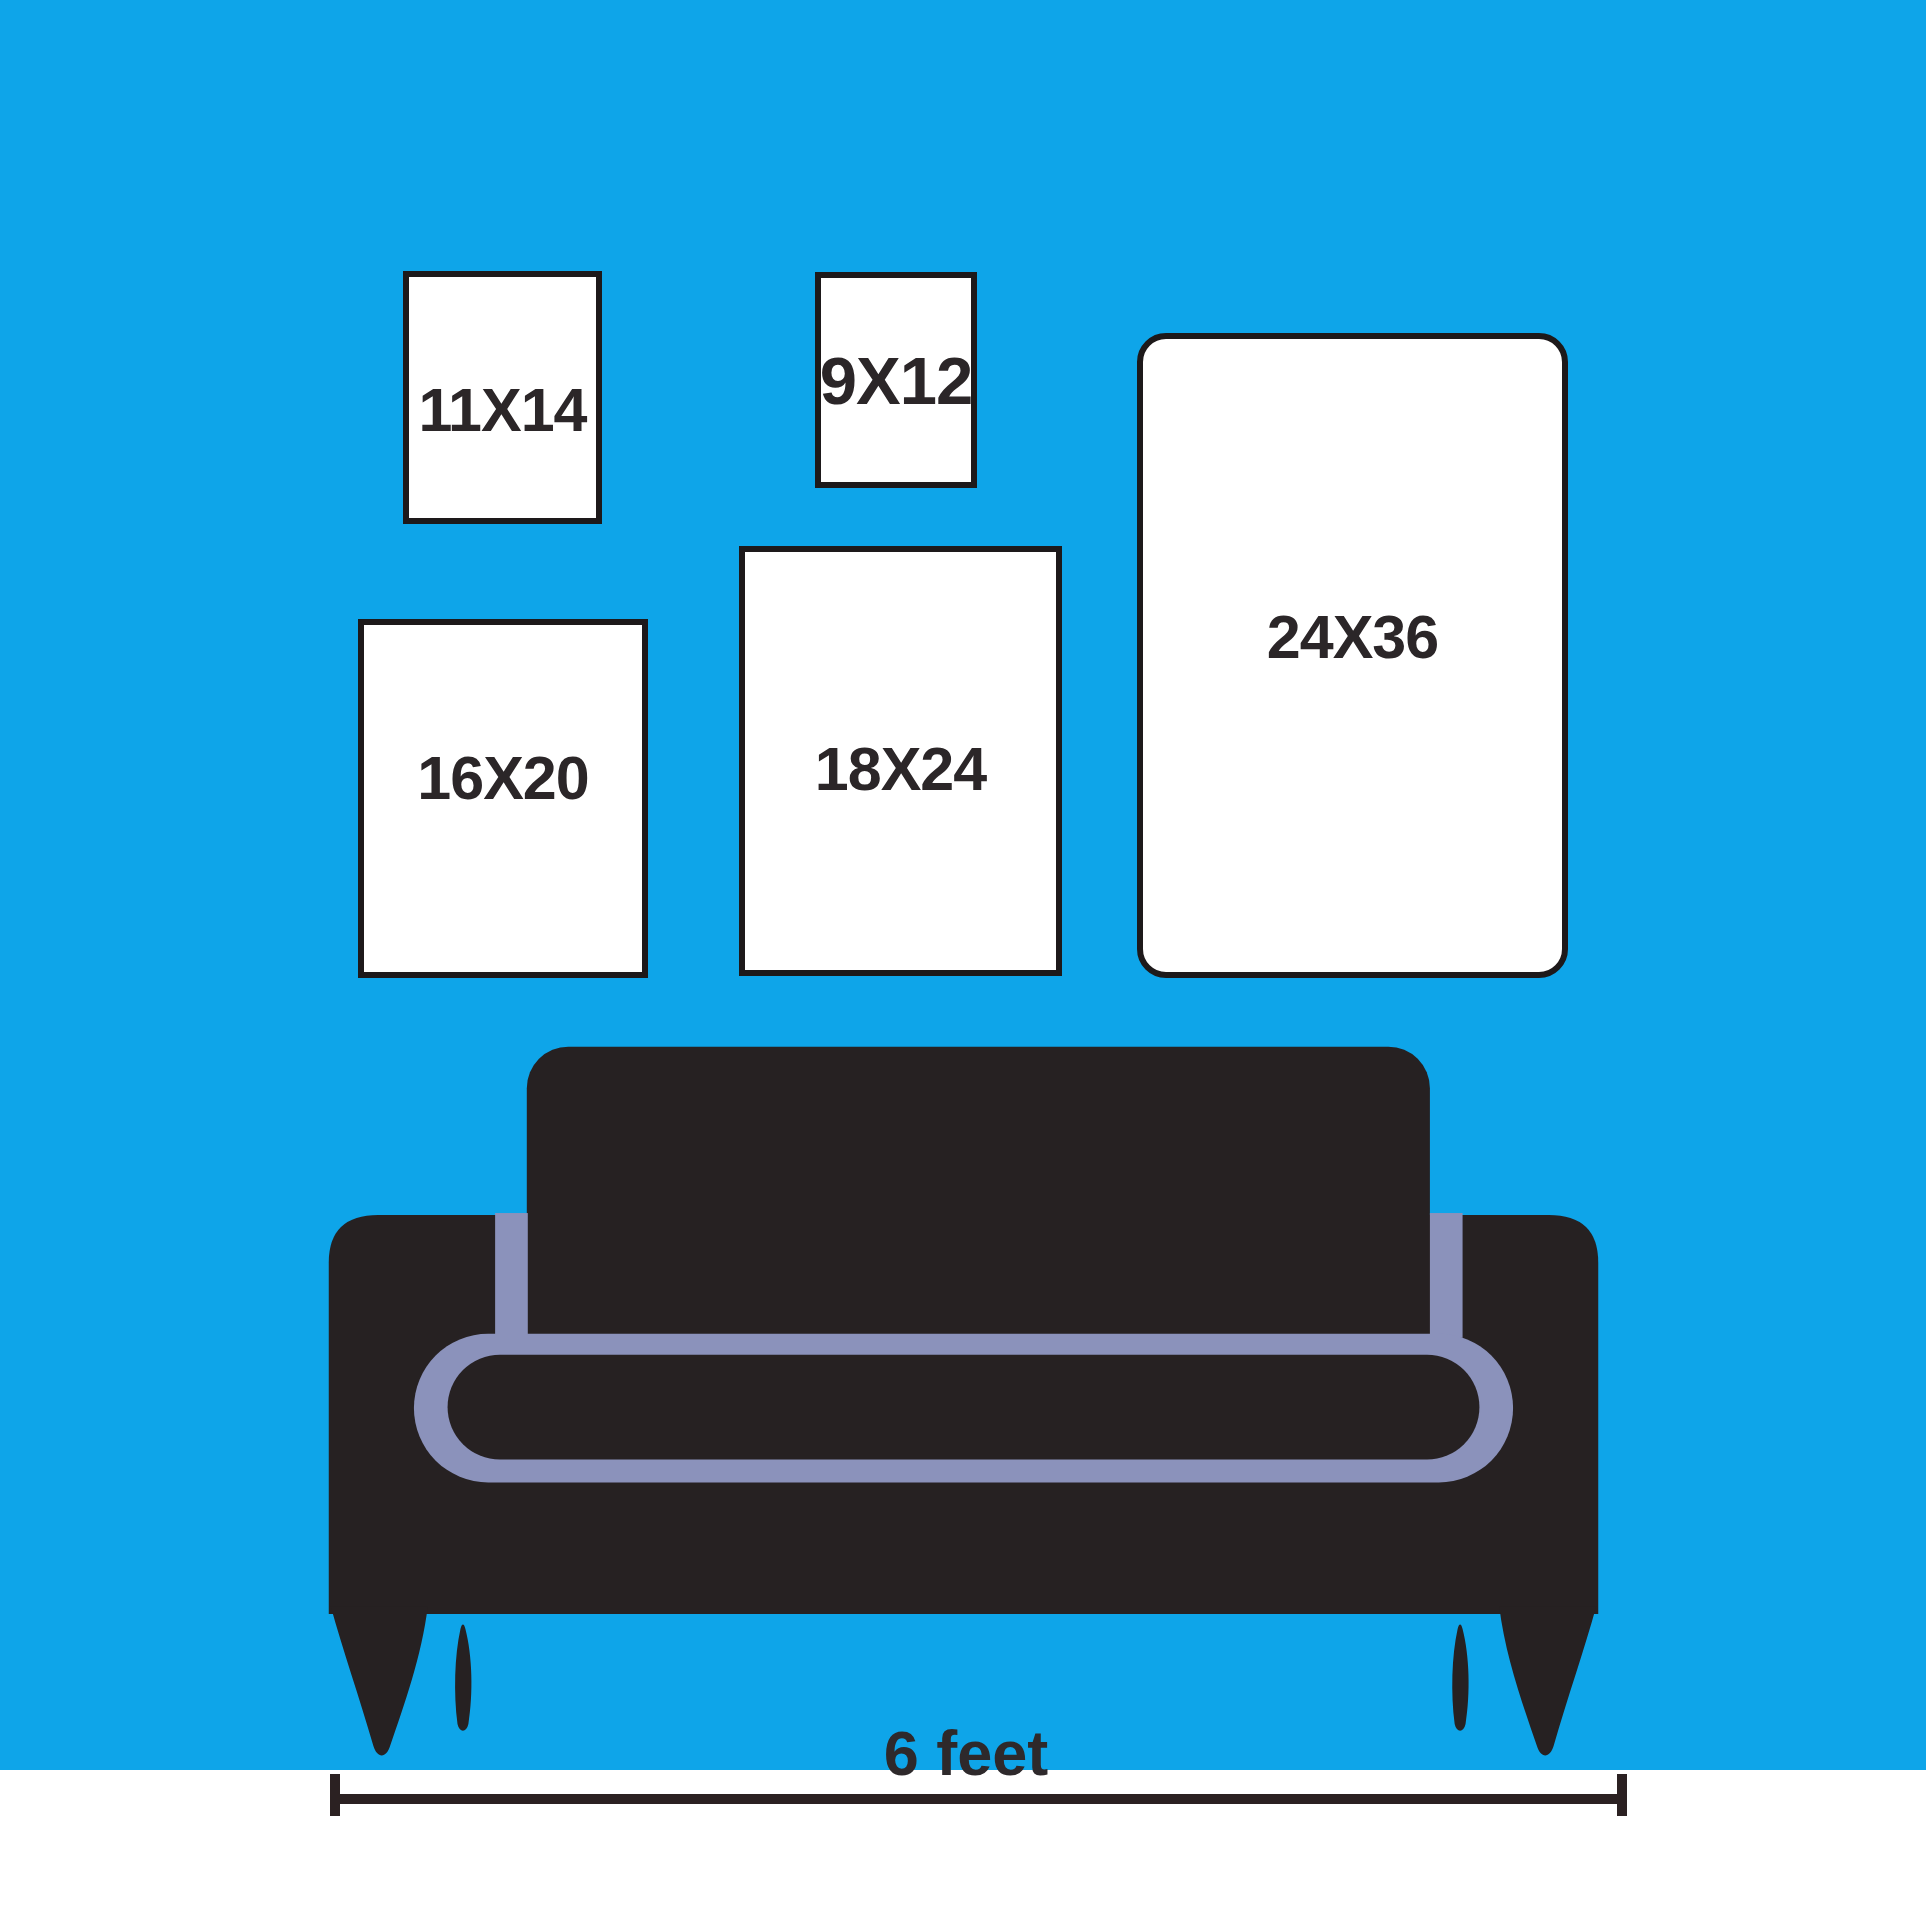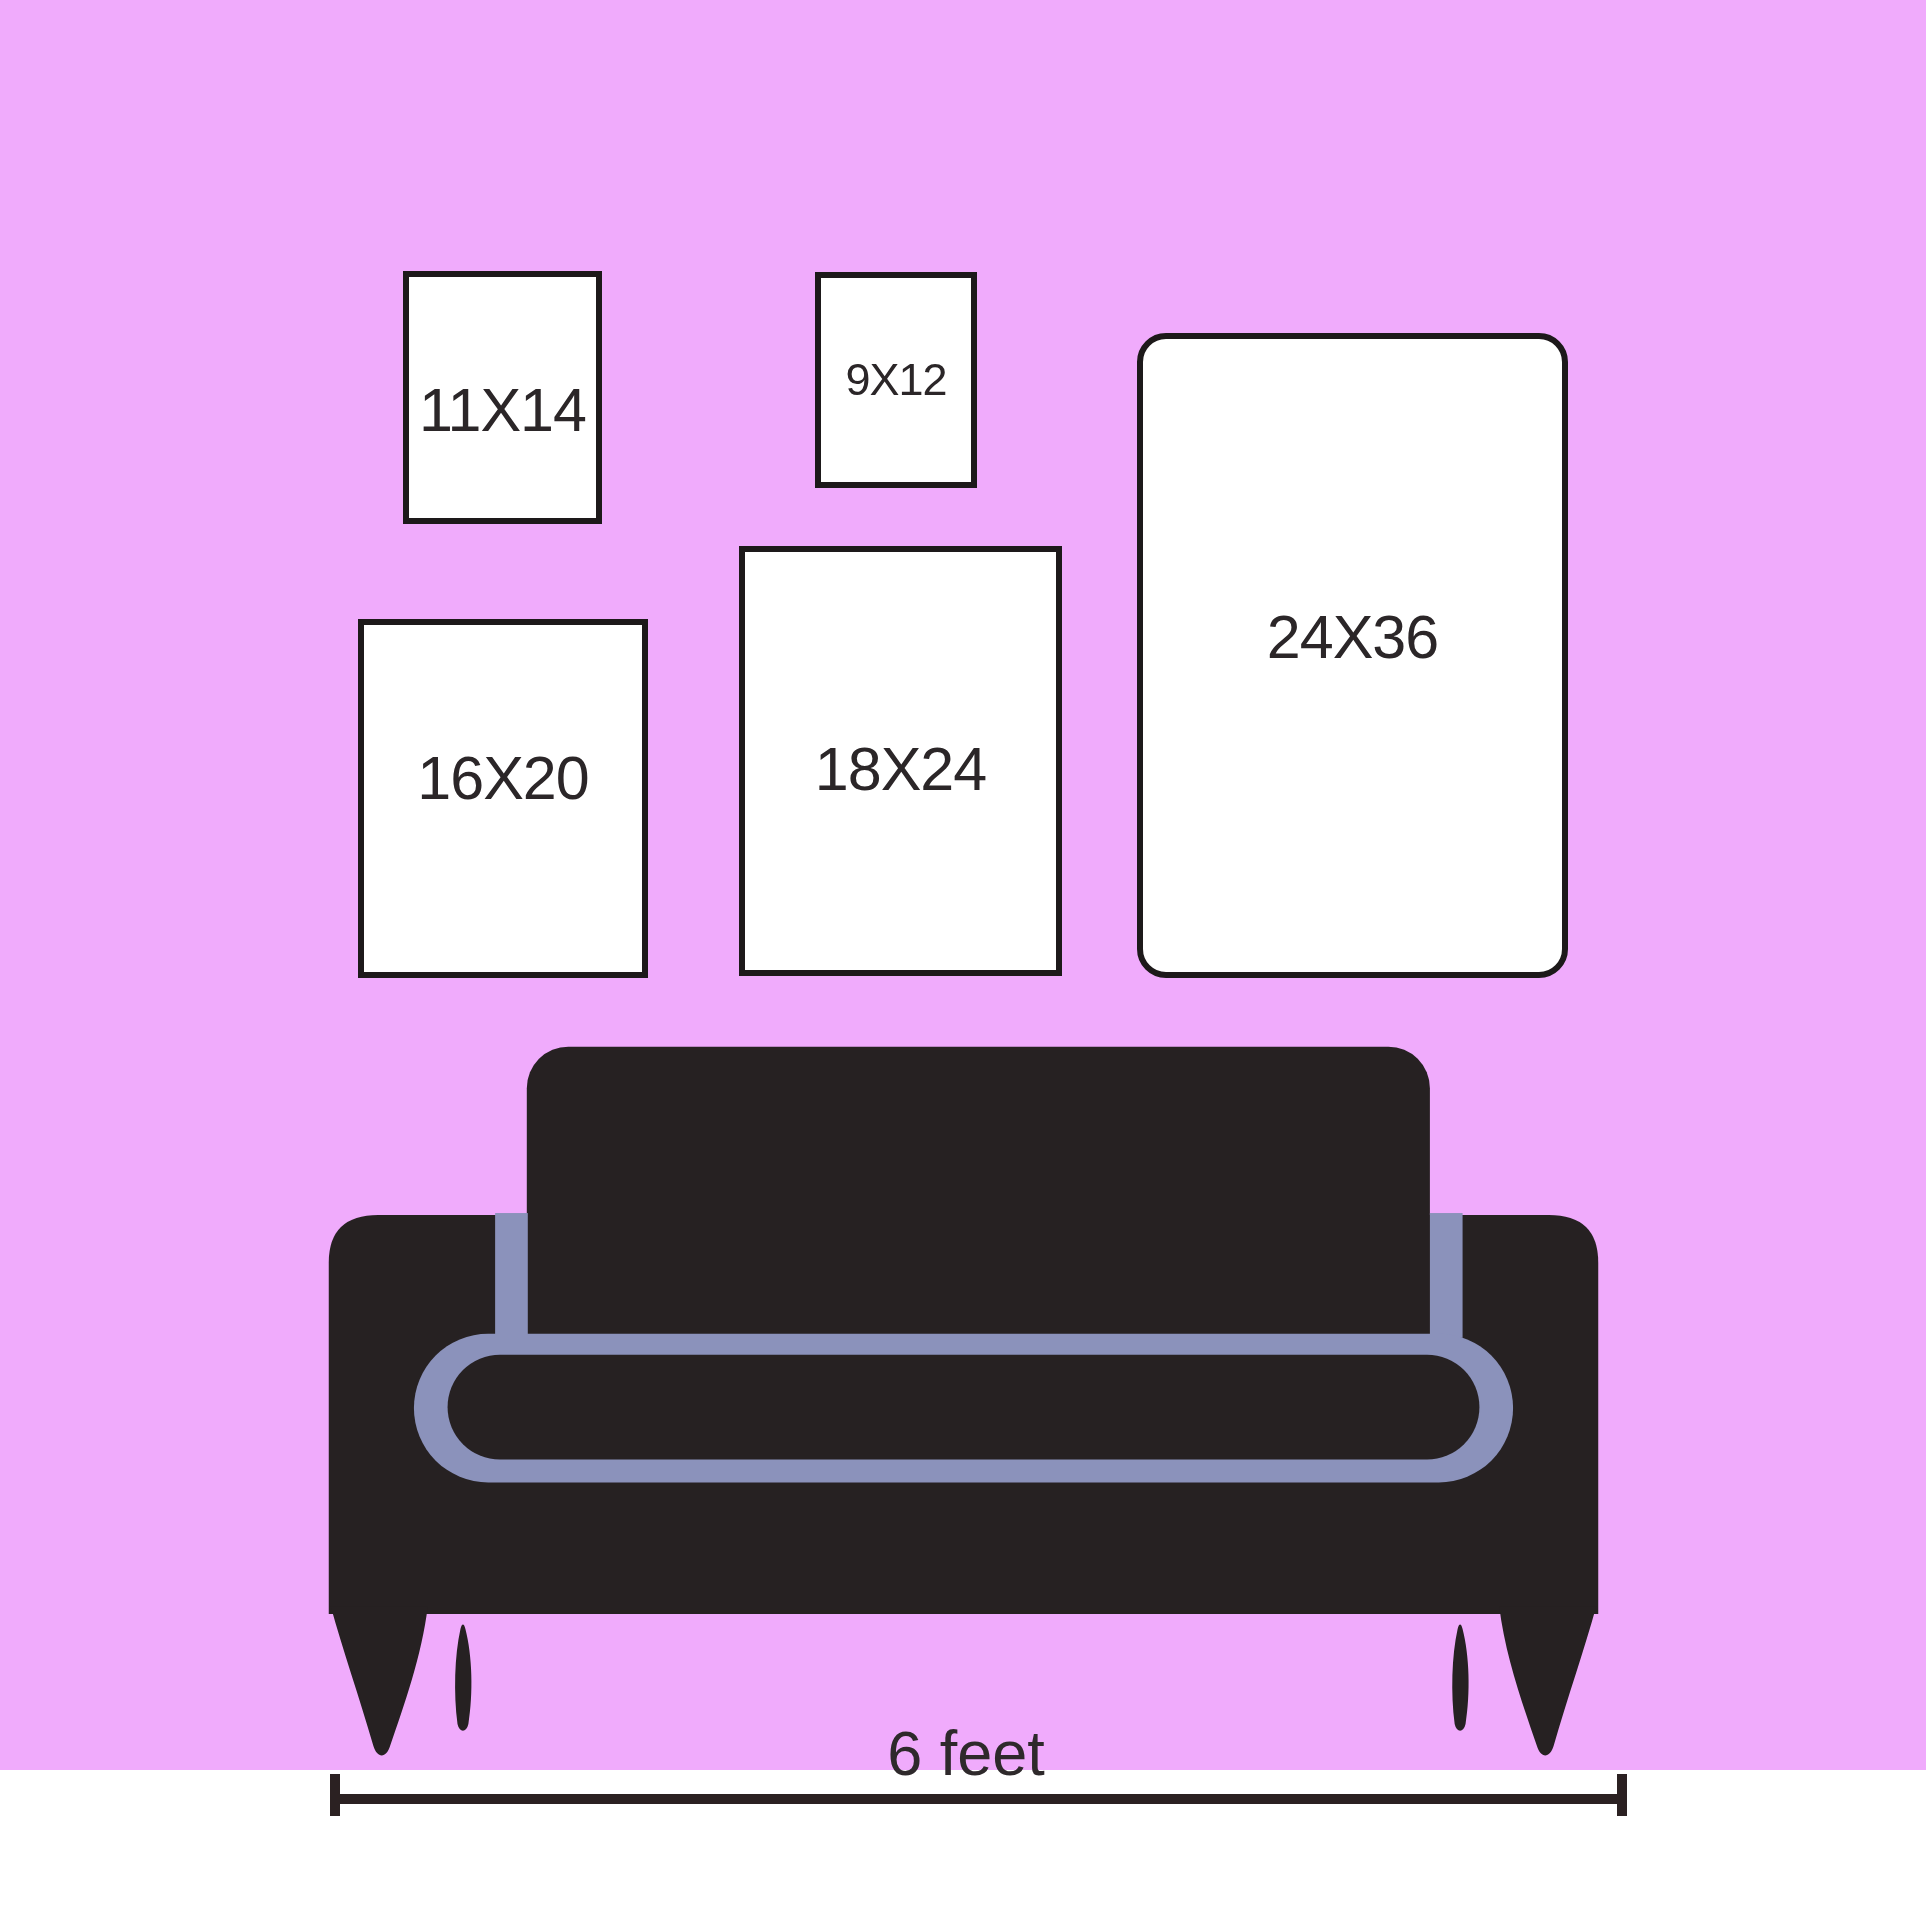--- a/index.html
+++ b/index.html
@@ -7,21 +7,22 @@
     padding: 0;
     width: 1927px;
     height: 1927px;
     overflow: hidden;
     font-family: "Liberation Sans", sans-serif;
   }
   .canvas {
     position: relative;
     width: 1927px;
     height: 1770px;
-    background: #f0abfc;
+    background: #0ea5e9;
+    font-weight: bold;
   }
 
   
   .frame {
     position: absolute;
     background: #ffffff;
     border: 6px solid #1d191a;
     box-sizing: border-box;
   }
   .frame .frame-label {
@@ -29,21 +30,21 @@
     left: 50%;
     transform: translate(-50%, -50%);
     font-size: 61px;
     letter-spacing: -1px;
     color: #2b2628;
     white-space: nowrap;
   }
   .frame-11x14 { left: 403px; top: 271px; width: 199px; height: 253px; }
   .frame-11x14 .frame-label { top: 55%; }
   .frame-9x12  { left: 815px; top: 272px; width: 162px; height: 216px; }
-  .frame-9x12  .frame-label { top: 50%; font-size: 45px; }
+  .frame-9x12  .frame-label { top: 50%; font-size: 67px; }
   .frame-24x36 { left: 1137px; top: 333px; width: 431px; height: 645px; border-radius: 29px; }
   .frame-24x36 .frame-label { top: 47%; }
   .frame-16x20 { left: 358px; top: 619px; width: 290px; height: 359px; }
   .frame-16x20 .frame-label { top: 44%; }
   .frame-18x24 { left: 739px; top: 546px; width: 323px; height: 430px; }
   .frame-18x24 .frame-label { top: 52%; }
 
   
   .couch-svg {
     position: absolute;

